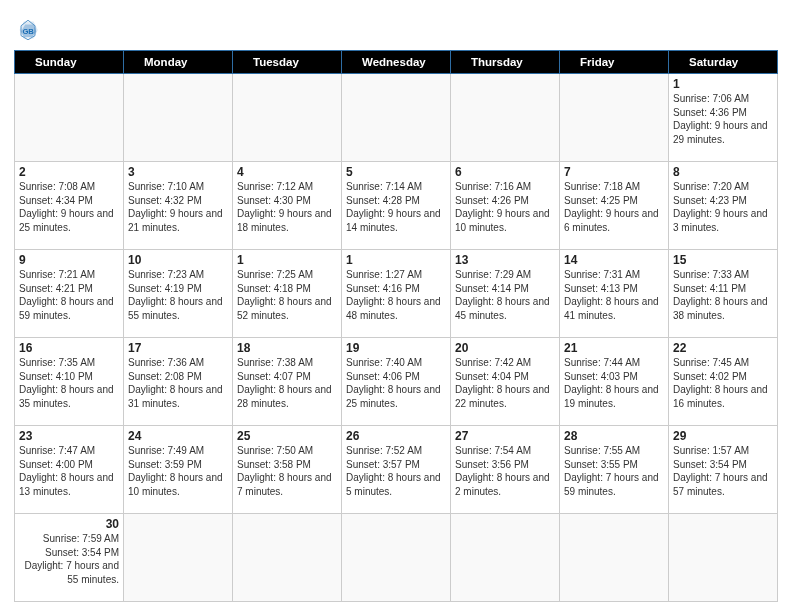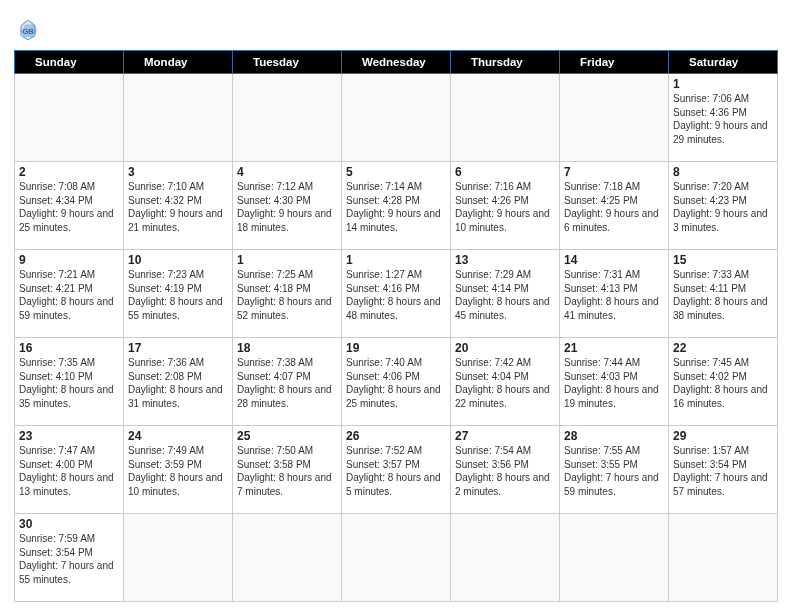--- a/index.html
+++ b/index.html
@@ -87,20 +87,21 @@
     .day-info {
       font-size: 10px;
       color: #333;
       line-height: 1.35;
     }
     .empty-cell {
       background: #f9f9f9;
     }
     td.last-row {
       height: 68px;
+      text-align: right;
     }
   </style>
 </head>
 <body>
 
 <div class="page">
   <div class="header">
     <div class="logo">
       <svg class="logo-icon" viewBox="0 0 40 40">
         <polygon points="14,8 28,8 34,20 28,32 14,32 8,20" fill="#1a6eb5" opacity="0.15"></polygon>

